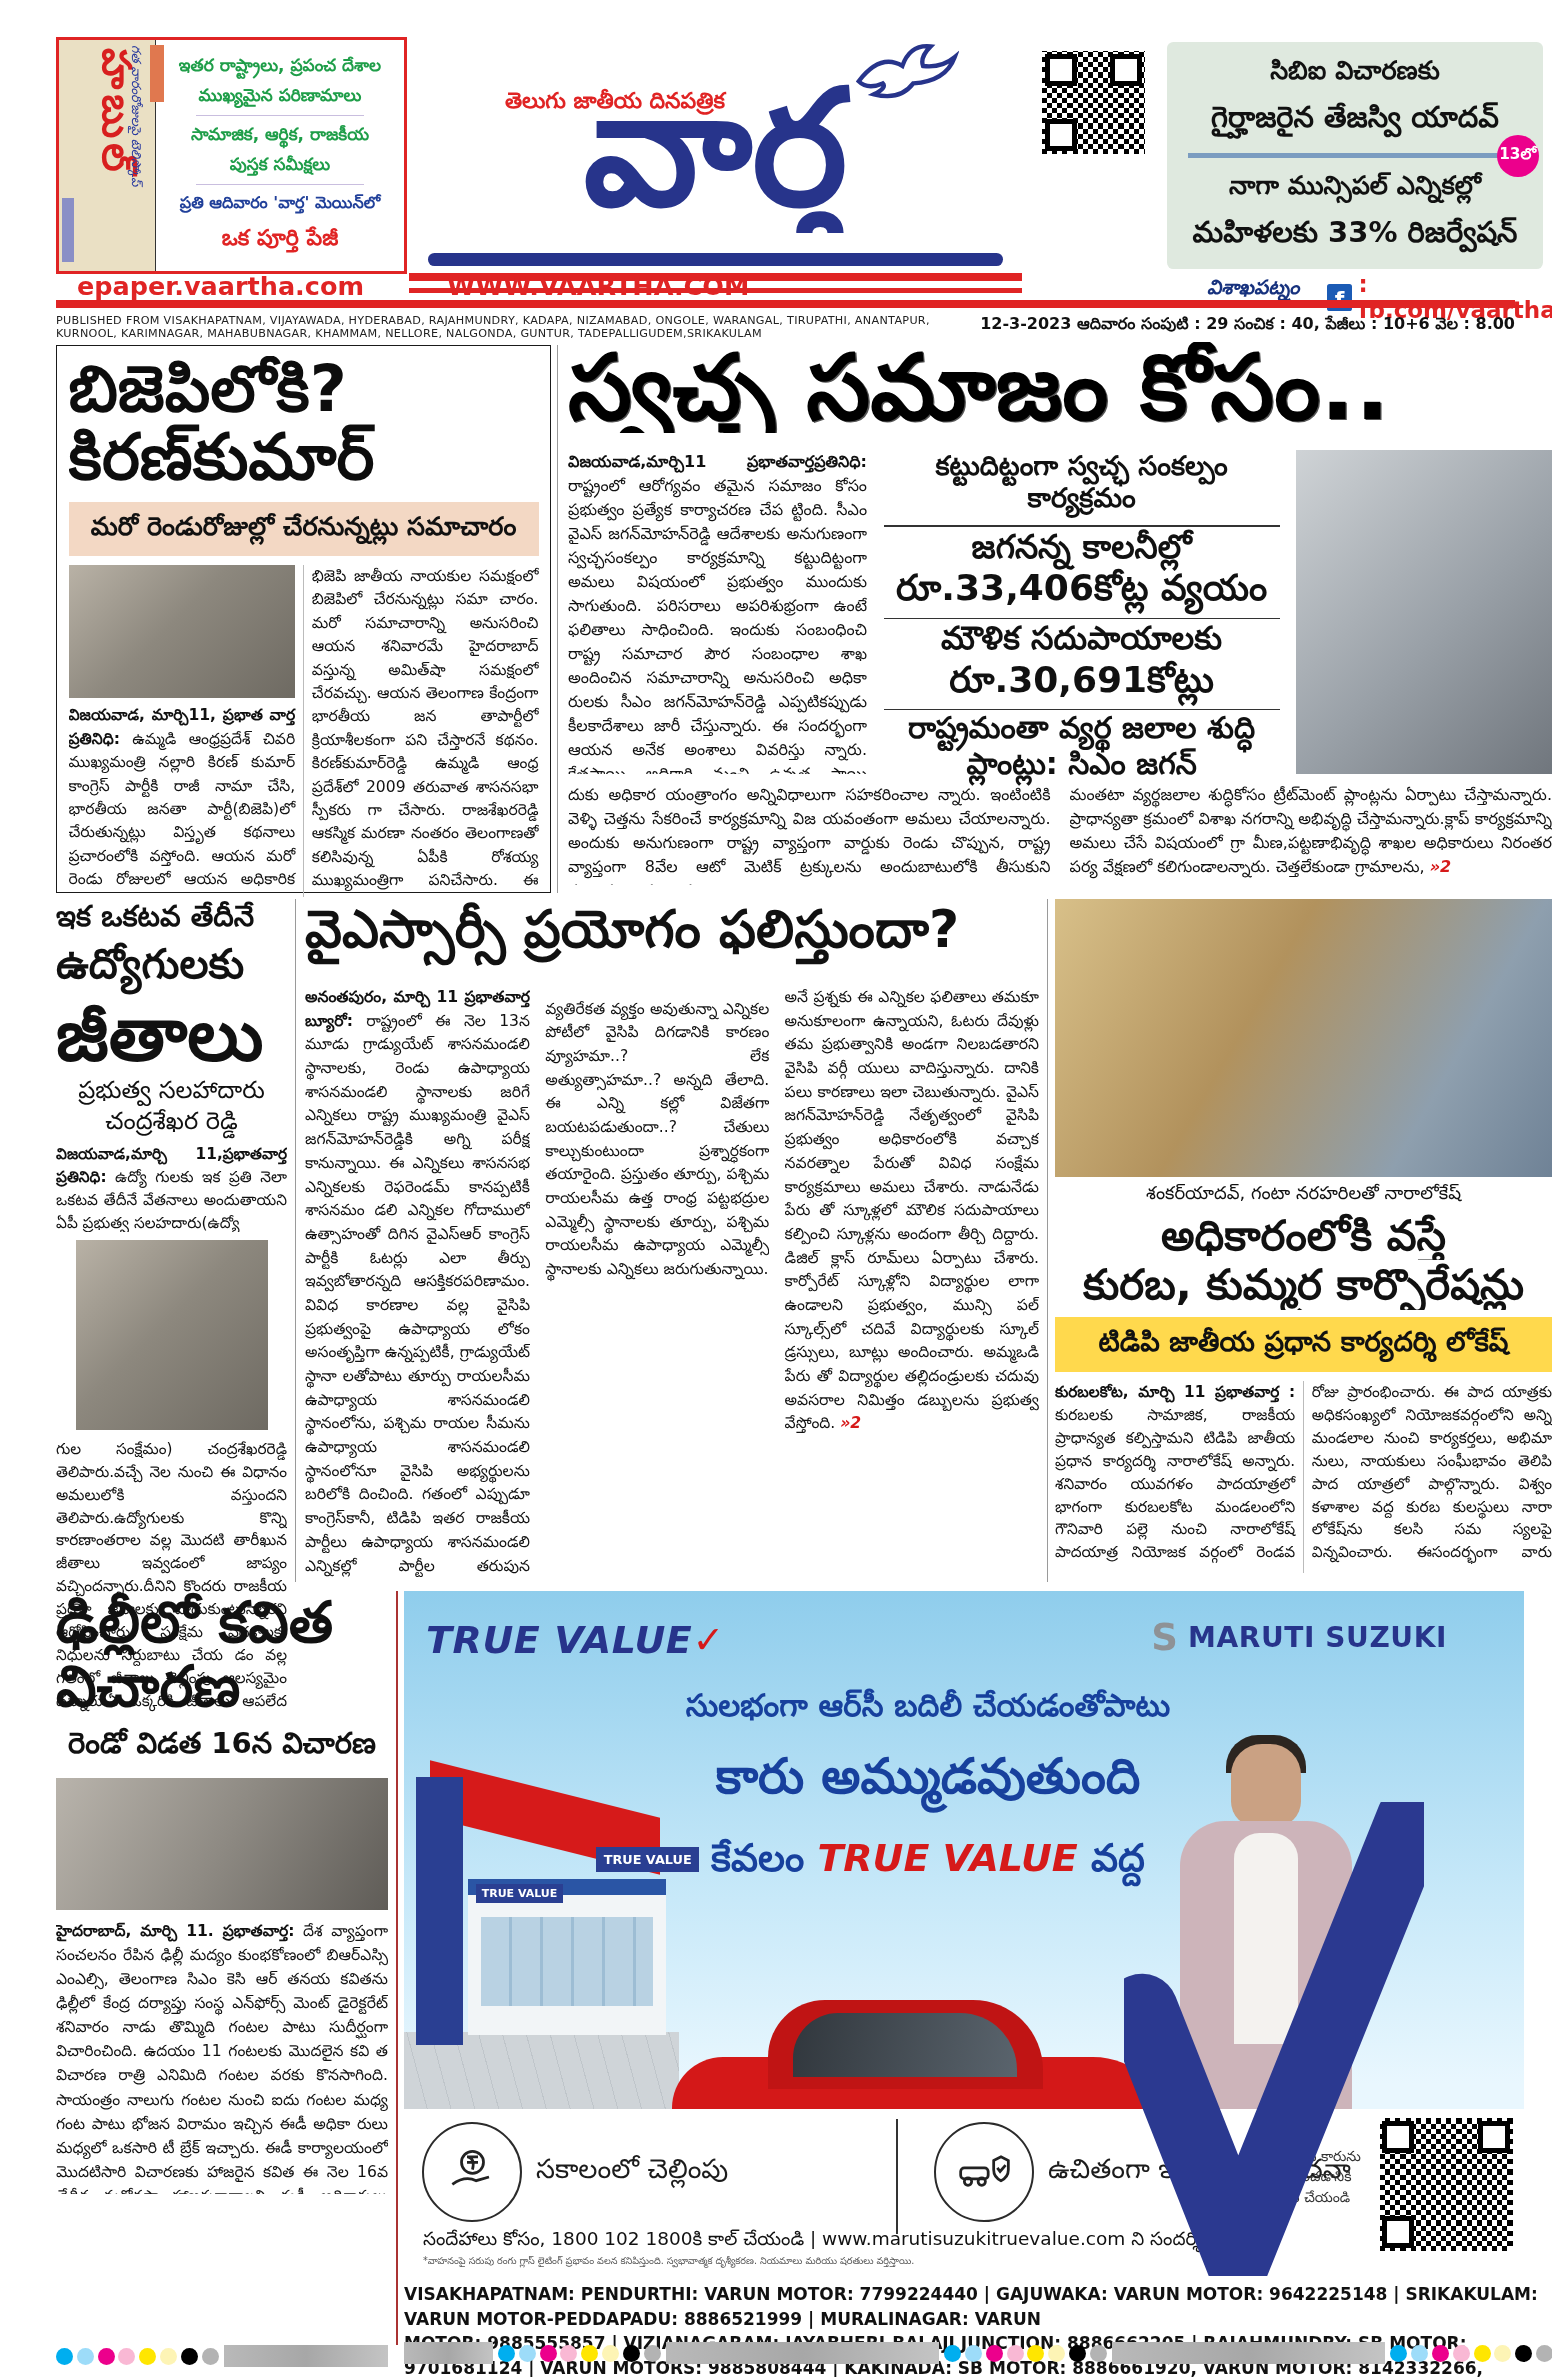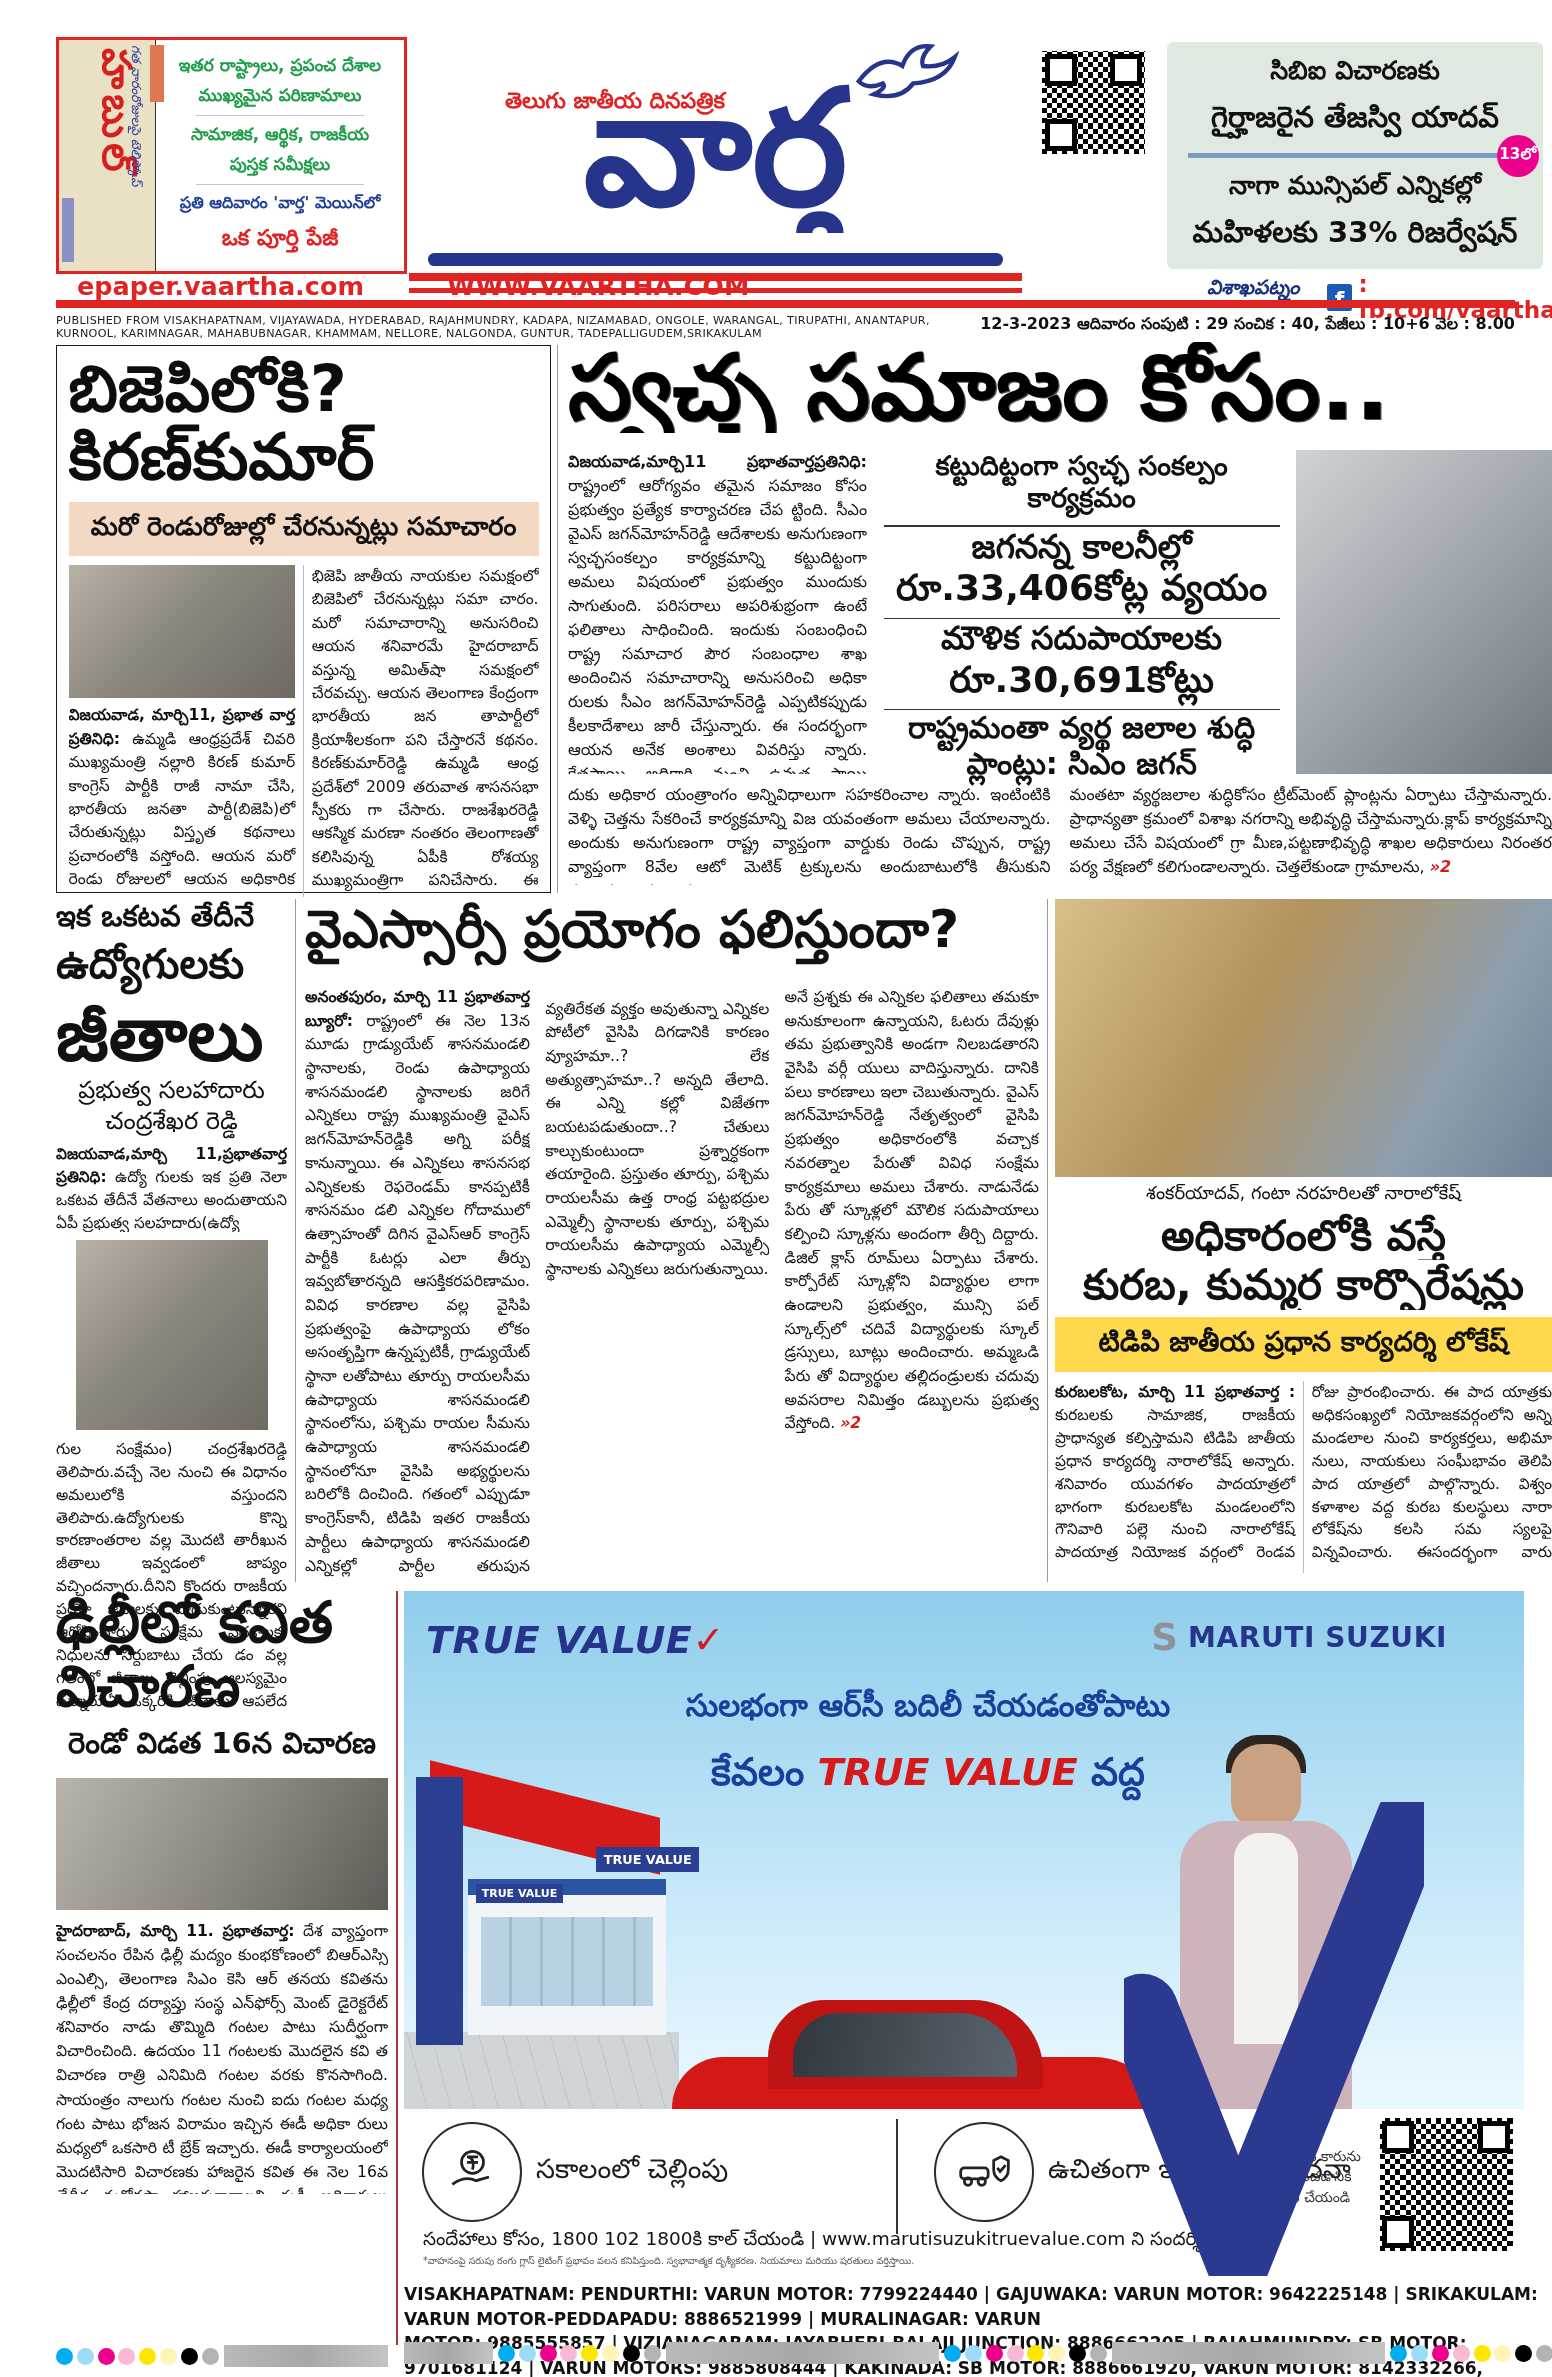--- a/index.html
+++ b/index.html
@@ -346,20 +346,21 @@
   <div class="abs ad">
     <div class="ad-brand">
       <span>TRUE VALUE</span><span class="vmark">✓</span>
     </div>
     <div class="ad-maruti">
       <span class="m-s">S</span>
       <span class="m-t">MARUTI SUZUKI</span>
     </div>
     <div class="ad-lines">
       <div class="al1">సులభంగా ఆర్‌సీ బదిలీ చేయడంతోపాటు</div>
+      <div class="al2">కారు అమ్ముడవుతుంది</div>
       <div class="al3">
         <span>కేవలం</span>
         <span class="tvred">TRUE VALUE</span>
         <span>వద్ద</span>
       </div>
     </div>
 
     <div class="shroom">
       <div class="sr-ground"></div>
       <div class="sr-roof"></div>

